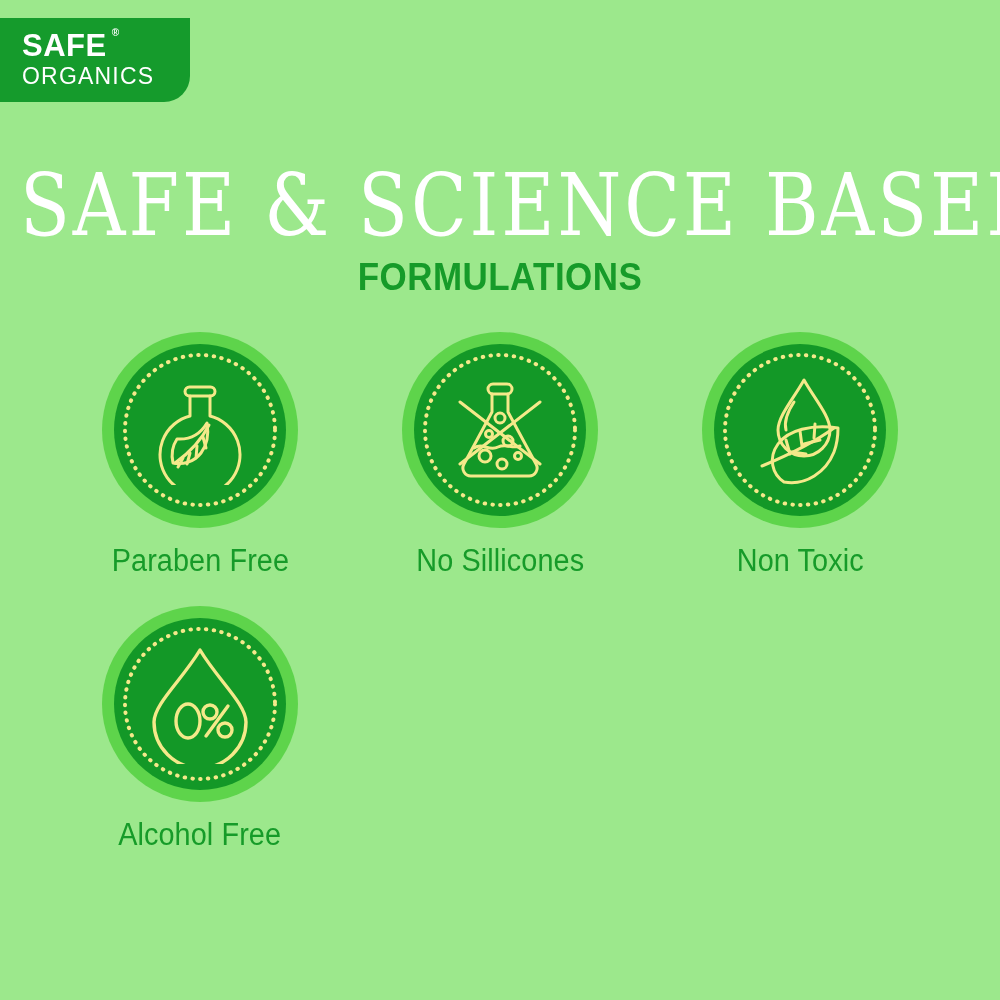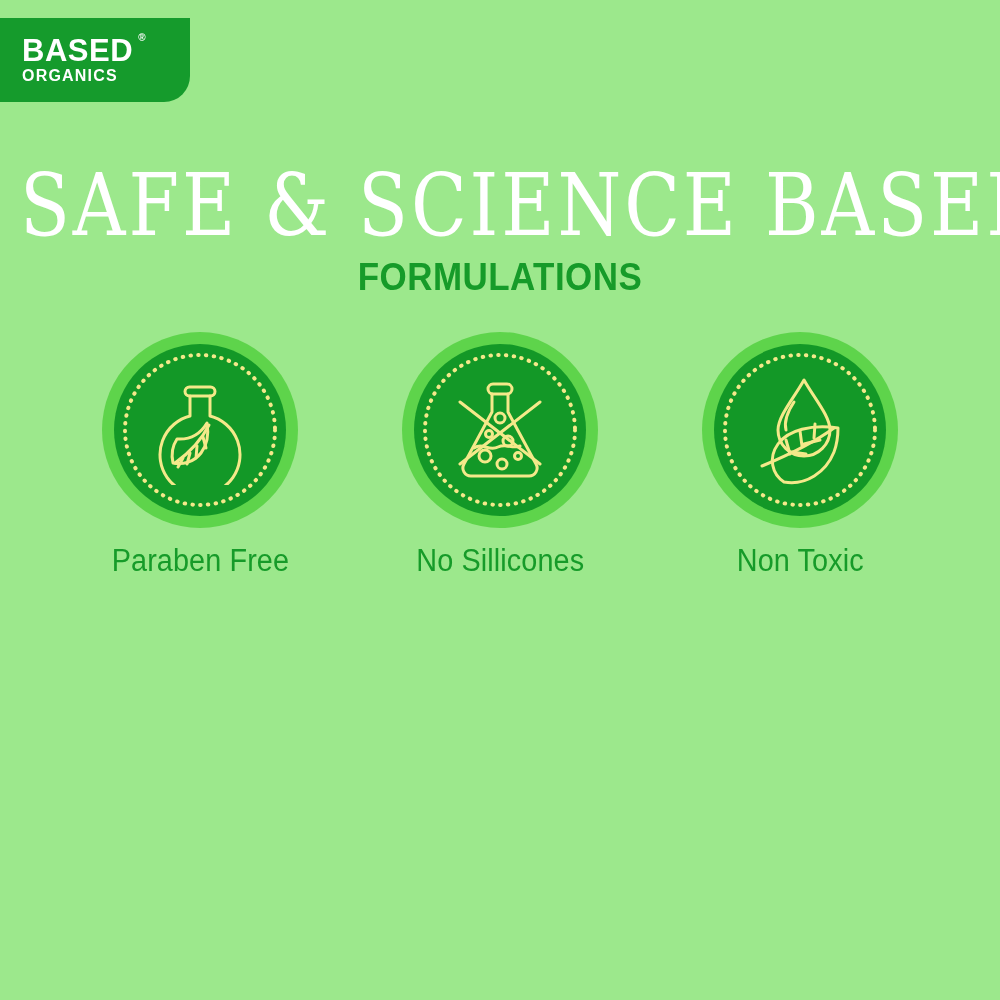--- a/index.html
+++ b/index.html
@@ -45,22 +45,22 @@
   .logo-reg {
     position: absolute;
     top: -2px;
     right: -13px;
     font-size: 10px;
     font-weight: 700;
     line-height: 1;
   }
   .logo-bottom {
     color: #ffffff;
-    font-size: 16px;
-    font-weight: 700;
+    font-size: 23px;
+    font-weight: 400;
     letter-spacing: 1.2px;
     line-height: 1.15;
     margin-top: 1px;
   }
 
   
   .headline {
     position: absolute;
     left: 0;
     top: 163px;
@@ -145,21 +145,21 @@
     max-width: 300px;
   }
 </style>
 </head>
 <body>
 
 <div id="poster">
 
   <div class="logo-block">
     <span class="logo-top">
-      <span>BASED</span><span class="logo-reg">®</span>
+      <span>SAFE</span><span class="logo-reg">®</span>
     </span>
     <span class="logo-bottom">ORGANICS</span>
   </div>
 
   <div class="headline">SAFE &amp; SCIENCE BASED</div>
   <div class="subhead">FORMULATIONS</div>
 
   <div class="grid">
 
     <div class="cell">
@@ -217,15 +217,32 @@
             <path d="M52 30 C44 42 42 50 44 58"></path>
             <path d="M96 56 C70 52 46 58 36 72 c-10 14 -6 30 6 38 c22 4 42 -10 50 -30 c3 -8 4 -16 4 -24z"></path>
             <path d="M20 94 C44 84 70 72 92 56"></path>
             <path d="M48 82 l-4 -14 M60 74 l-2 -15 M72 66 l1 -14 M62 72 l16 -4 M50 80 l14 2"></path>
           </svg>
         </div>
       </div>
       <div class="caption">Non Toxic</div>
     </div>
 
+    <div class="cell">
+      <div class="badge">
+        <div class="badge-inner">
+          <svg class="dots" viewBox="0 0 172 172">
+            <circle cx="86" cy="86" r="75" fill="none" stroke="#f4e98a" stroke-width="4" stroke-linecap="round" stroke-dasharray="0.5 7.3"></circle>
+          </svg>
+          <svg width="120" height="120" viewBox="0 0 120 120" fill="none" stroke="#f4e98a" stroke-width="3.4" stroke-linejoin="round" stroke-linecap="round">
+            <path d="M60 6 C42 36 14 60 14 78 a46 46 0 0 0 92 0 C106 60 78 36 60 6 Z"></path>
+            <ellipse cx="48" cy="77" rx="12" ry="17"></ellipse>
+            <path d="M66 92 L88 62"></path>
+            <circle cx="70" cy="68" r="7"></circle>
+            <circle cx="85" cy="86" r="7"></circle>
+          </svg>
+        </div>
+      </div>
+      <div class="caption">Alcohol Free</div>
+    </div>
 
   </div>
 </div>
 
 </body></html>

